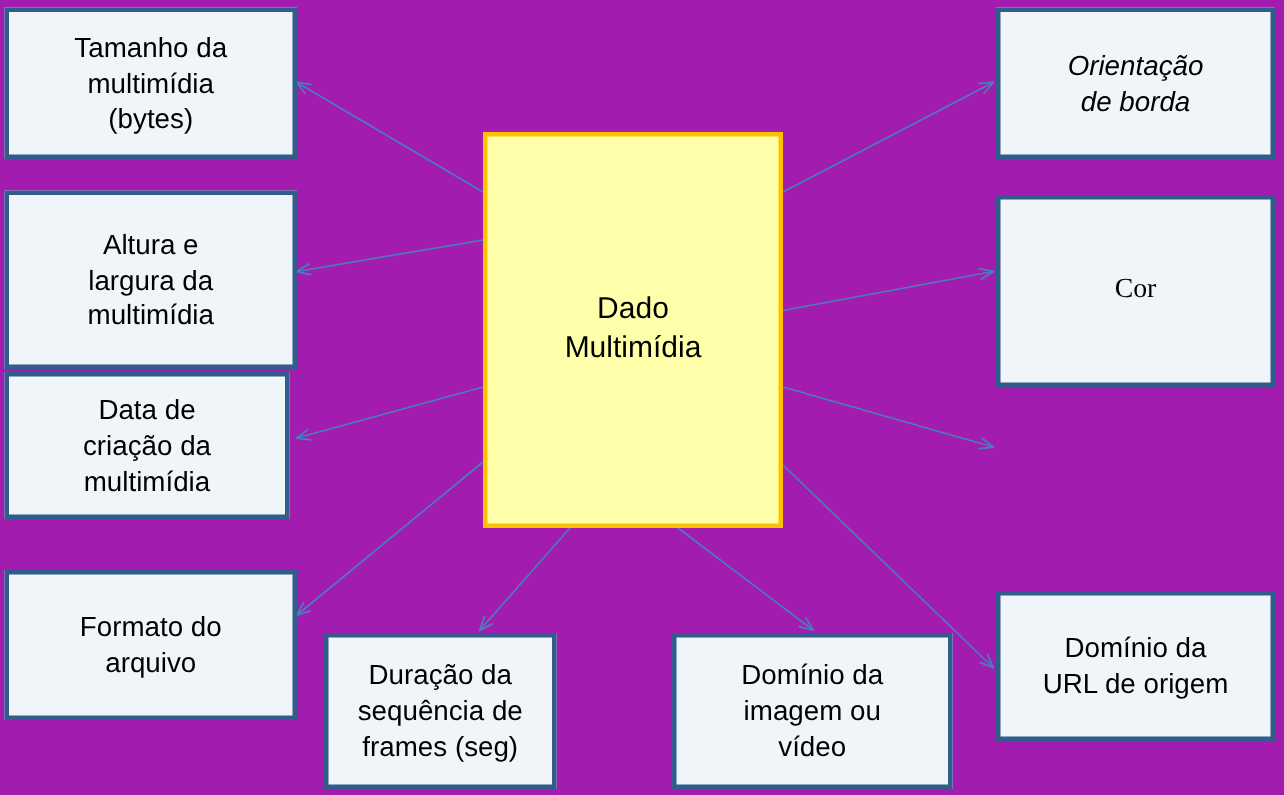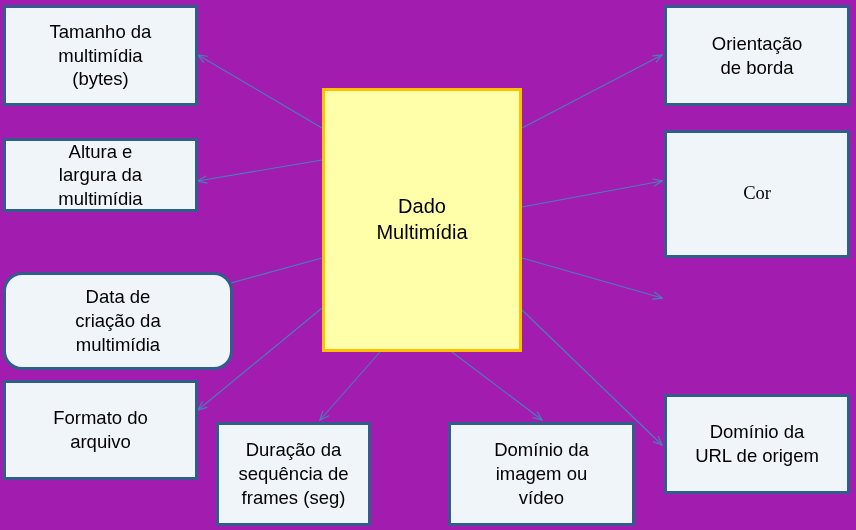--- a/index.html
+++ b/index.html
@@ -78,27 +78,27 @@
       <line x1="522" y1="310" x2="662" y2="445"></line>
     </g>
   </svg>
 
   <div class="node node-leaf" style="left:3px; top:5px; width:195px; height:101px;">
     <span class="node-label">Tamanho da
 multimídia
 (bytes)</span>
   </div>
 
-  <div class="node node-leaf" style="left:3px; top:138px; width:195px; height:74px;">
+  <div class="node node-leaf" style="left:3px; top:127px; width:195px; height:119px;">
     <span class="node-label">Altura e
 largura da
 multimídia</span>
   </div>
 
-  <div class="node node-leaf" style="left:3px; top:272px; width:230px; height:98px;border-radius:19px;">
+  <div class="node node-leaf" style="left:3px; top:248px; width:190px; height:98px;">
     <span class="node-label">Data de
 criação da
 multimídia</span>
   </div>
 
   <div class="node node-leaf" style="left:3px; top:380px; width:195px; height:100px;text-align:center;">
     <span class="node-label">Formato do
 arquivo</span>
   </div>
 
@@ -107,21 +107,21 @@
 sequência de
 frames (seg)</span>
   </div>
 
   <div class="node node-leaf" style="left:448px; top:422px; width:187px; height:104px;">
     <span class="node-label">Domínio da
 imagem ou
 vídeo</span>
   </div>
 
-  <div class="node node-leaf" style="left:664px; top:5px; width:186px; height:101px;">
+  <div class="node node-leaf" style="left:664px; top:5px; width:186px; height:101px;font-style:italic;">
     <span class="node-label">Orientação
 de borda</span>
   </div>
 
   <div class="node node-leaf" style="left:664px; top:130px; width:186px; height:128px;font-family:Liberation Serif, serif;">
     <span class="node-label">Cor</span>
   </div>
 
 
   <div class="node node-leaf" style="left:664px; top:394px; width:186px; height:100px;">

